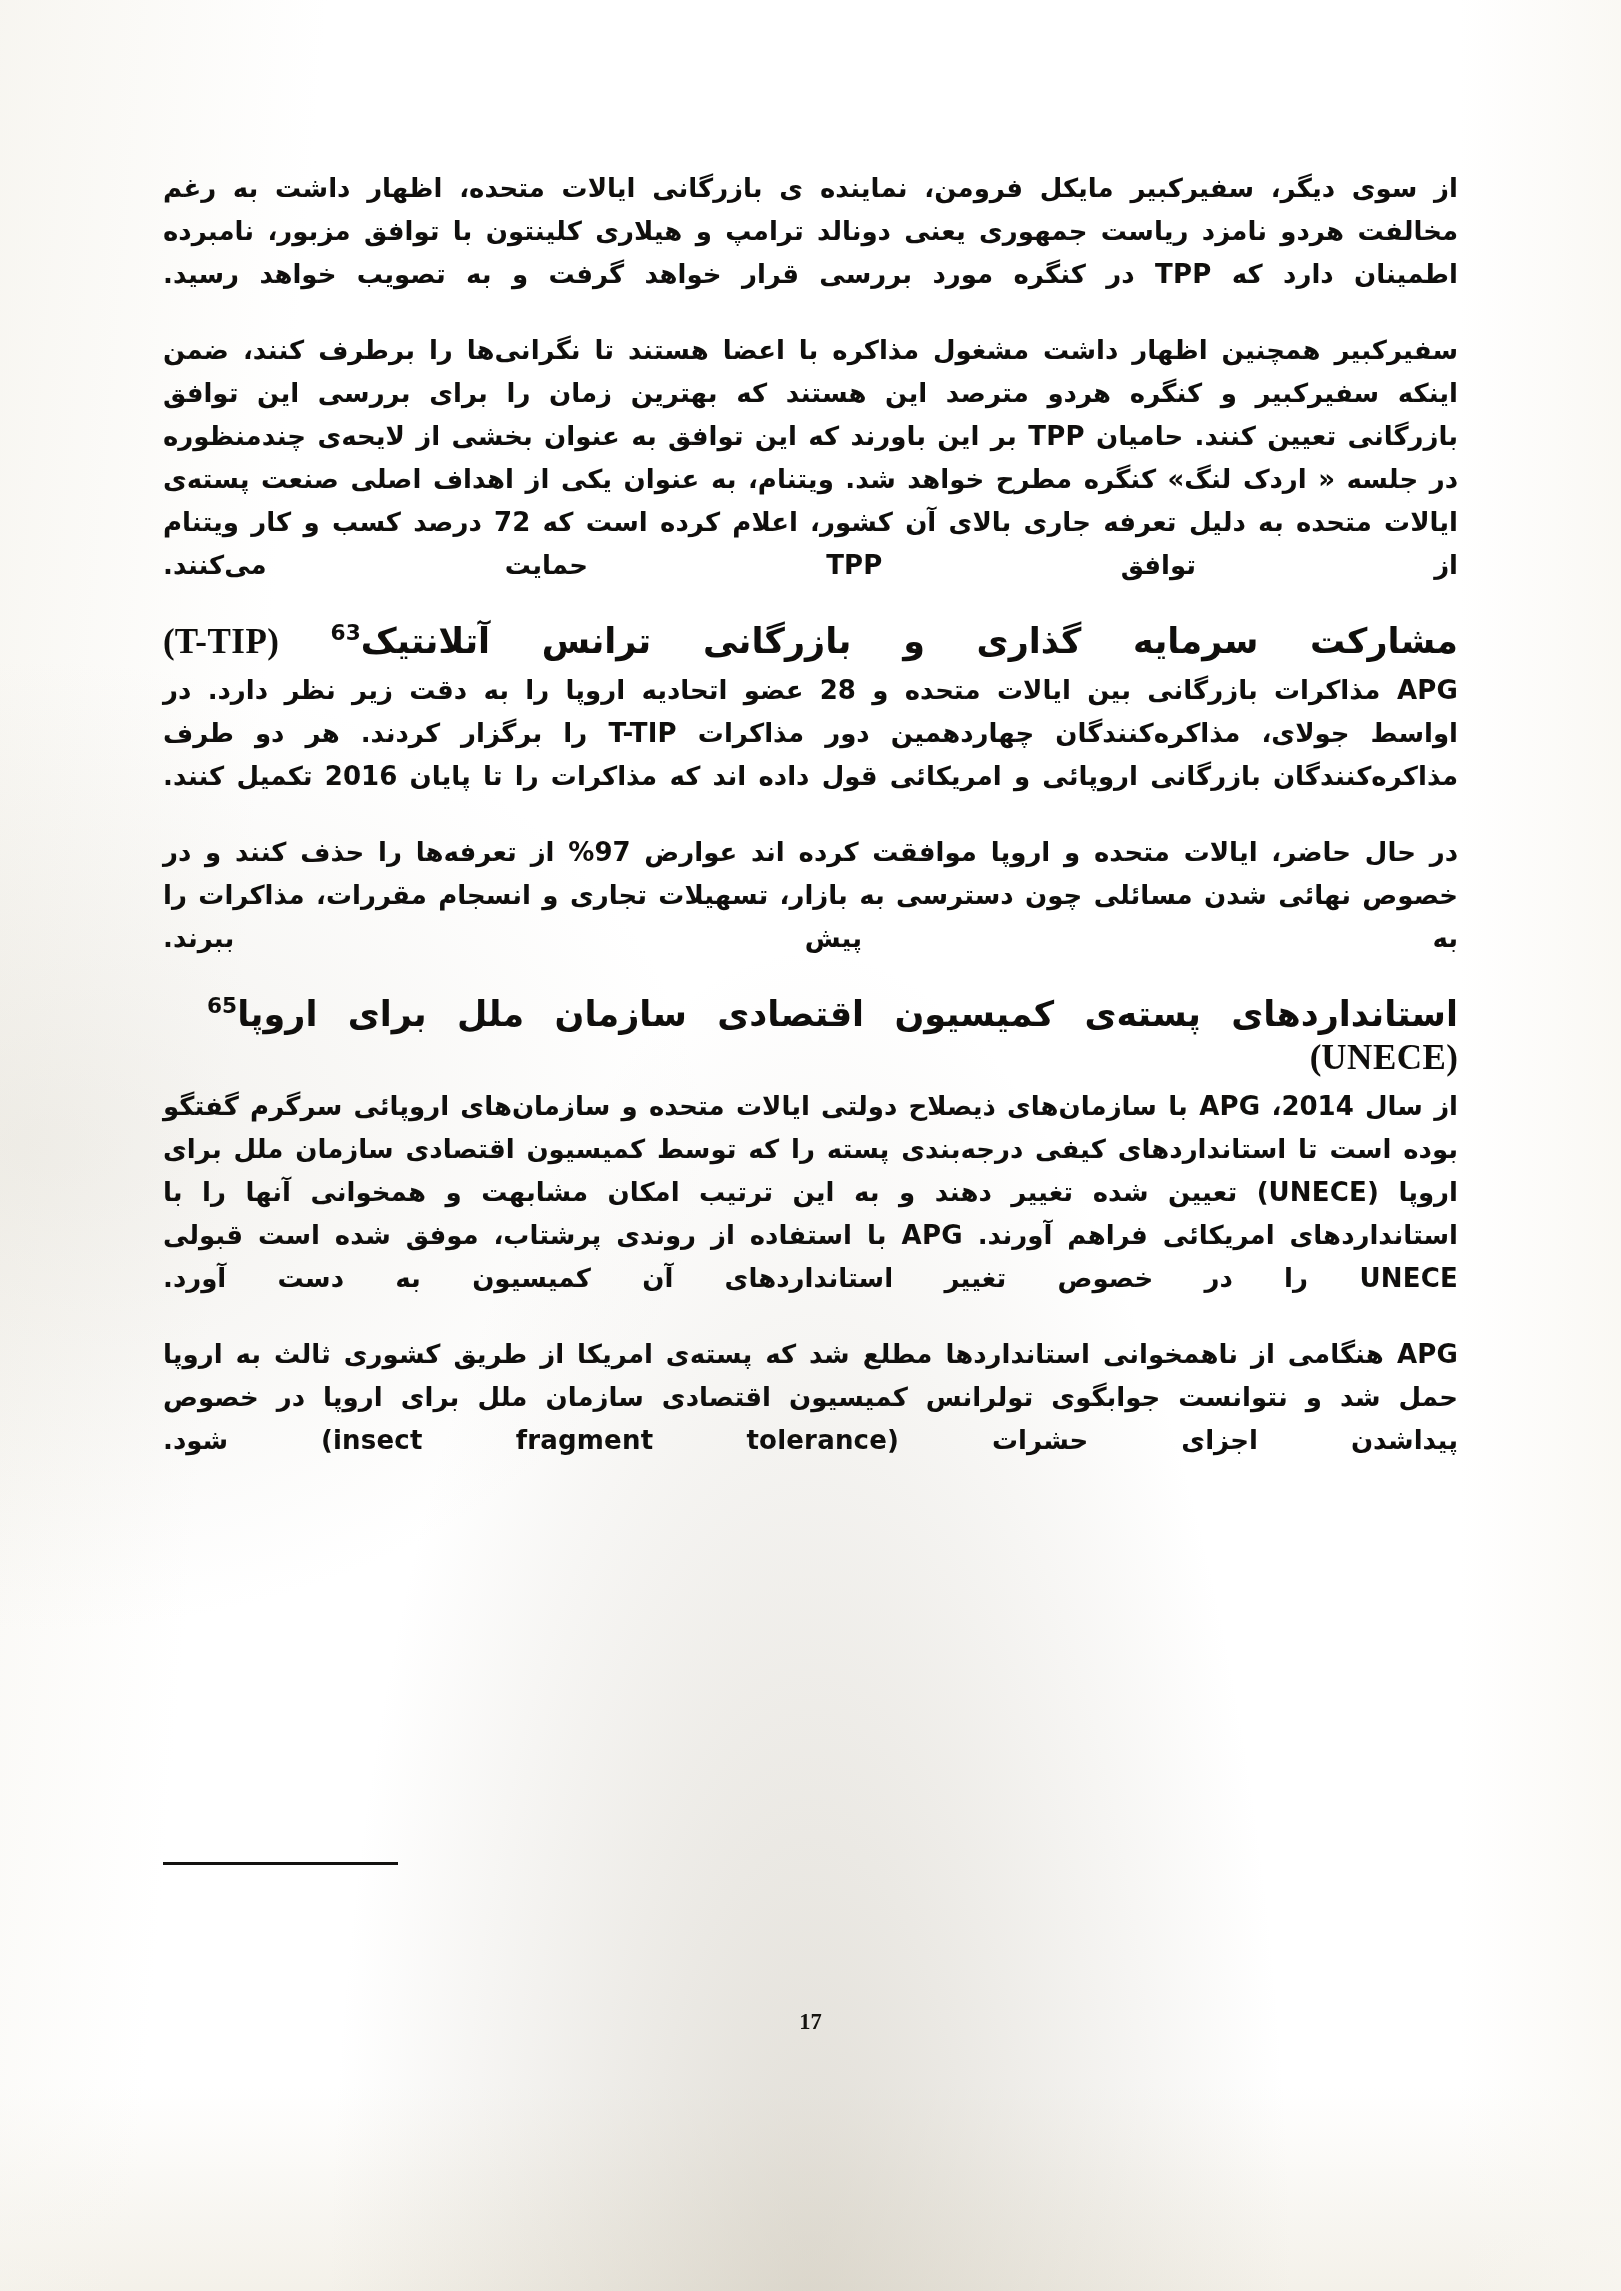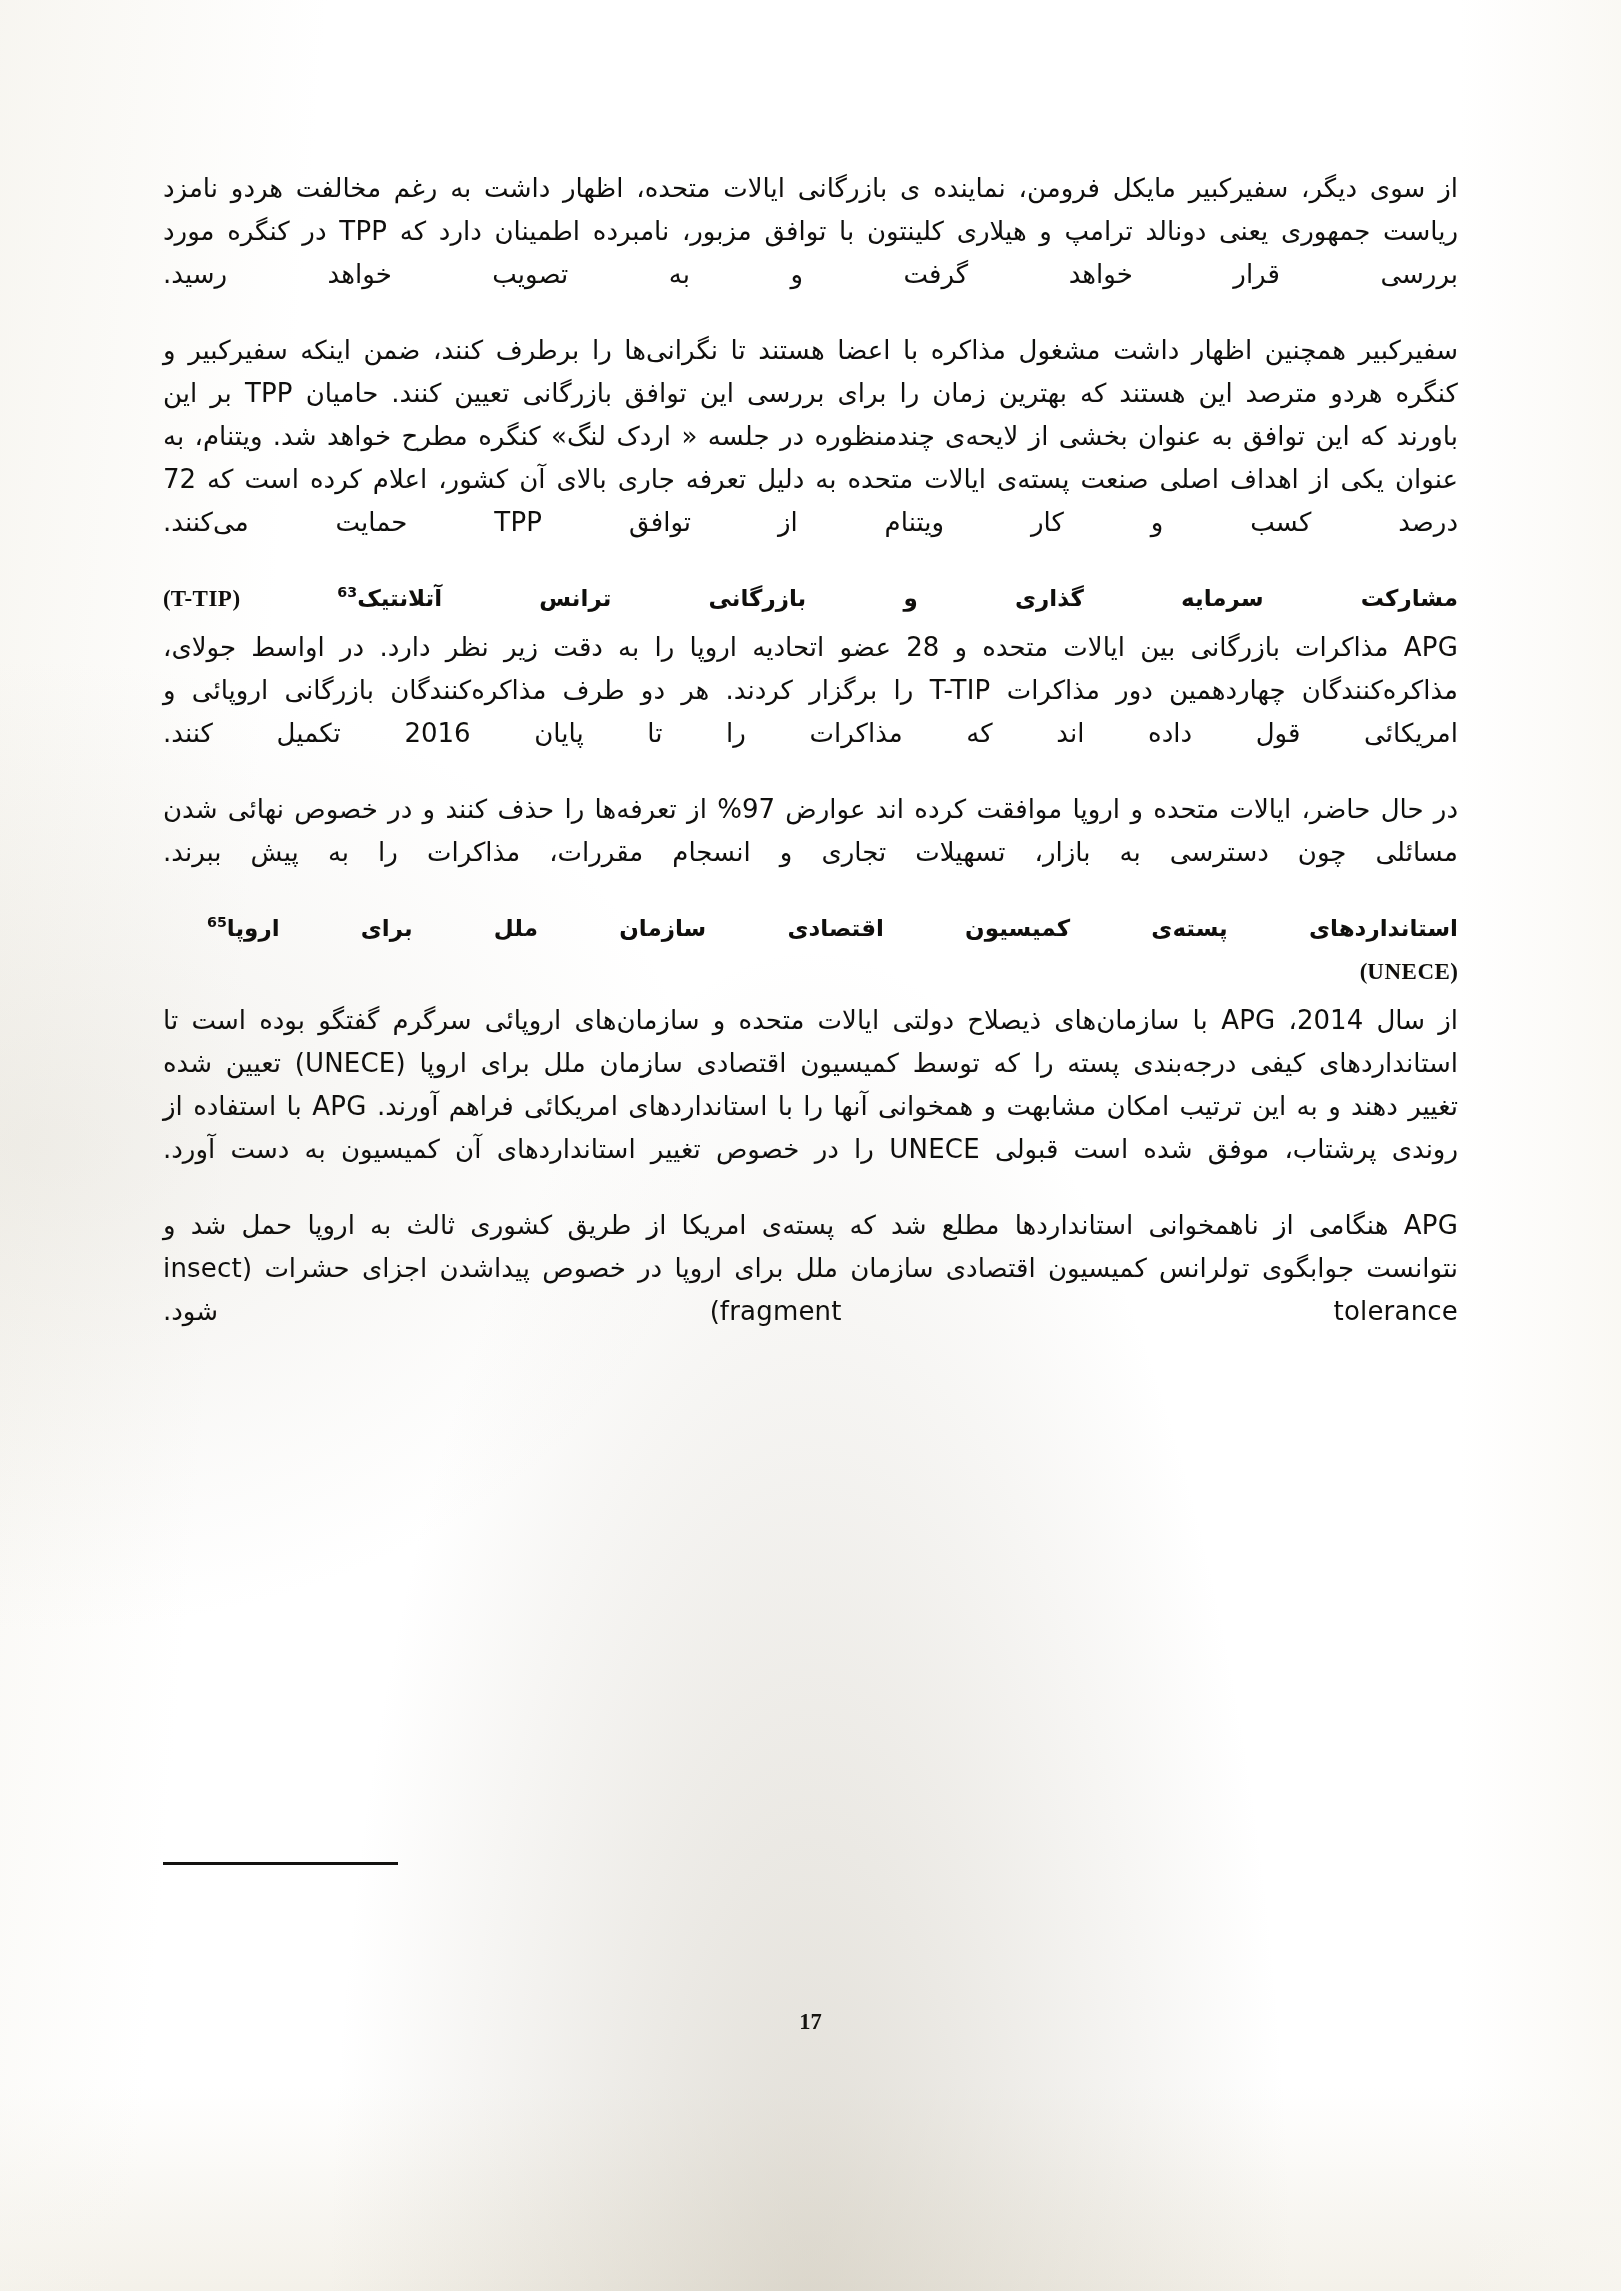--- a/index.html
+++ b/index.html
@@ -47,27 +47,27 @@
   p.body-par {
     margin: 0 0 33px 0;
     font-size: 26px;
     line-height: 43px;
     text-align: justify;
     text-align-last: justify;
     letter-spacing: 0.2px;
     word-spacing: 2px;
     direction: rtl;
     unicode-bidi: isolate;
-    font-weight: 400;
+    font-weight: 700;
   }
 
   
   h2.section-heading {
     margin: 11.8px 0 5.9px 0;
-    font-size: 23px;
+    font-size: 35px;
     line-height: 43px;
     font-weight: 700;
     text-align: justify;
     text-align-last: justify;
     direction: rtl;
     unicode-bidi: isolate;
     letter-spacing: 0.5px;
   }
 
   h2.section-heading.unece {

